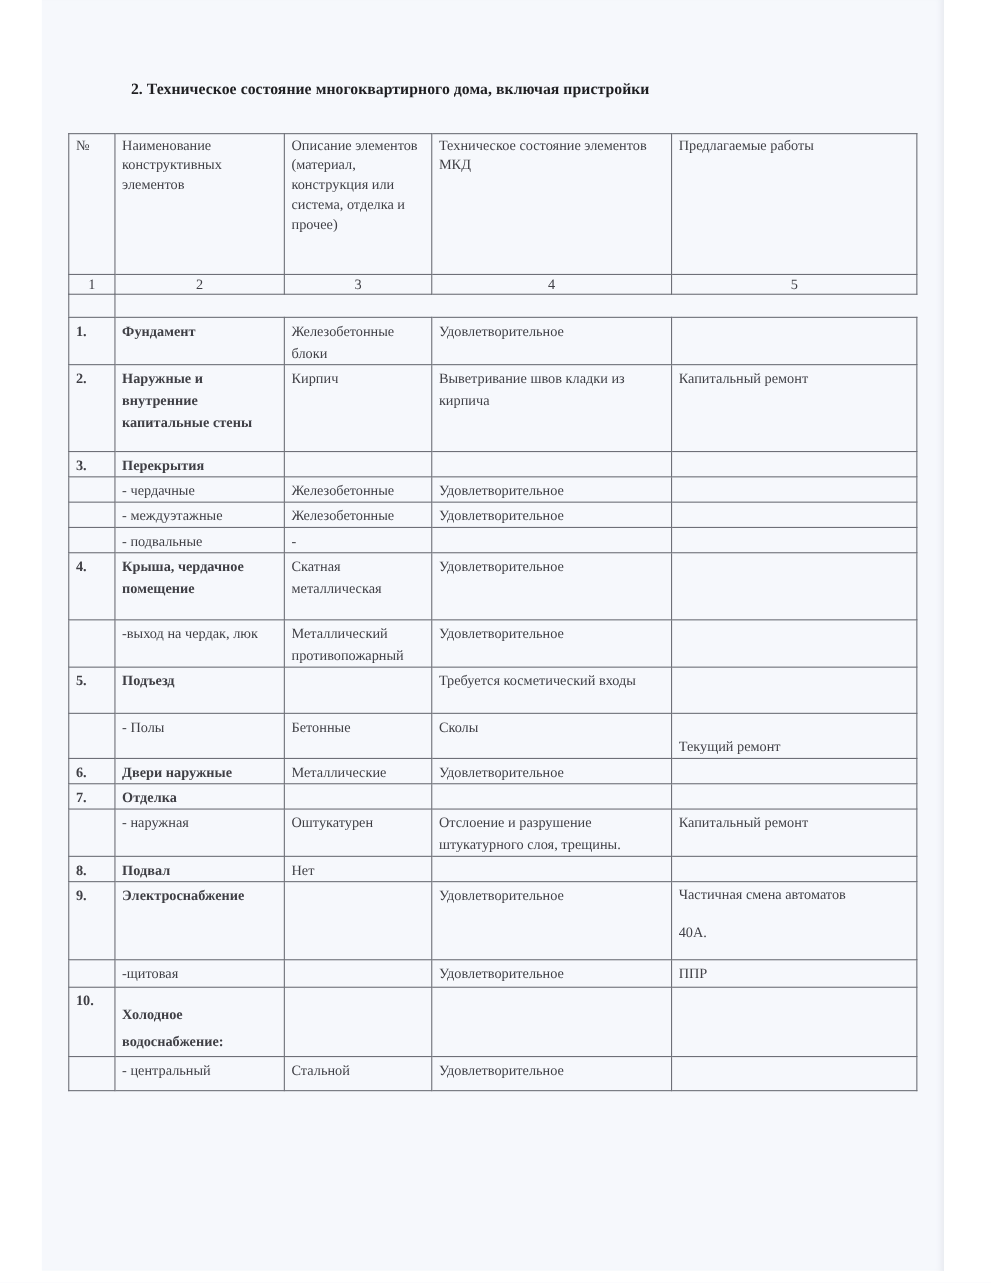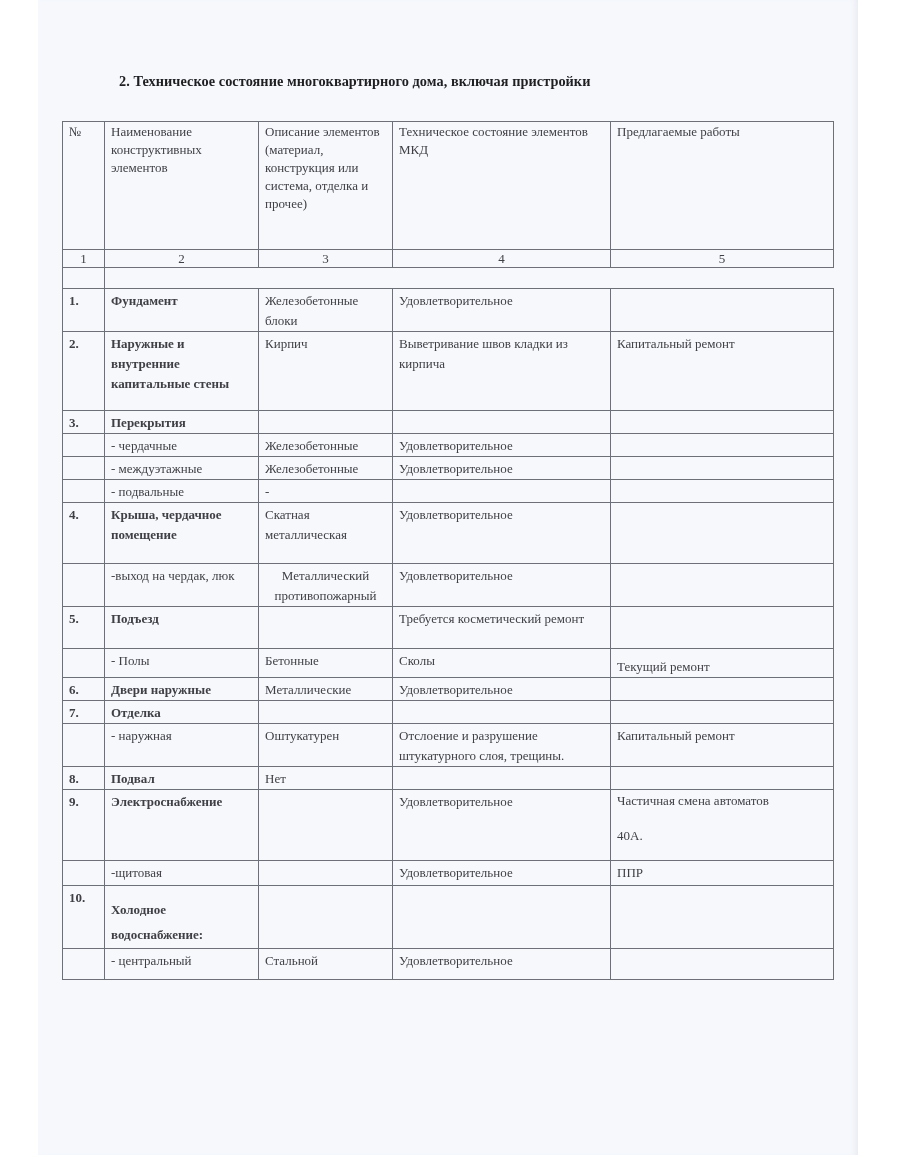--- a/index.html
+++ b/index.html
@@ -21,21 +21,21 @@
     border:1px solid #6e7078; vertical-align:top; padding:2px 6px 0 6px;
     font-size:13px; line-height:20px; color:#3f3f45; overflow:hidden;
   }
   .hdr { left:62px; top:121px; width:771px; }
   .hdr td { line-height:18px; padding-top:1px; }
   .hdr .nums td { text-align:center; padding:0; line-height:17px; height:17px; }
   .body { left:62px; top:288px; width:771px; }
   .b { font-weight:bold; color:#2a2a2e; }
   .spacer-left { position:absolute; left:62px; top:267px; width:1px; height:21px; background:#6e7078; }
   .spacer-c1 { position:absolute; left:104px; top:267px; width:1px; height:21px; background:#6e7078; }
-  .small { font-size:12px;text-align:center; }
+  .small { font-size:12px; }
   .tall-lh { line-height:35px; }
 </style>
 </head>
 <body>
 
 <div class="page">
 </div>
 
 <div class="title">2. Техническое состояние многоквартирного дома, включая пристройки</div>
 
@@ -139,30 +139,30 @@
     <td>-выход на чердак, люк</td>
     <td class="small">Металлический противопожарный</td>
     <td>Удовлетворительное</td>
     <td></td>
   </tr>
 
   <tr style="height:42px">
     <td class="b">5.</td>
     <td class="b">Подъезд</td>
     <td></td>
-    <td>Требуется косметический ремонт</td>
+    <td>Требуется косметический входы</td>
     <td></td>
   </tr>
 
   <tr style="height:20px">
     <td></td>
     <td>- Полы</td>
     <td>Бетонные</td>
     <td>Сколы</td>
-    <td style="padding-top:8px">Текущий ремонт</td>
+    <td style="padding-top:20px">Текущий ремонт</td>
   </tr>
 
   <tr style="height:20px">
     <td class="b">6.</td>
     <td class="b">Двери наружные</td>
     <td>Металлические</td>
     <td>Удовлетворительное</td>
     <td></td>
   </tr>
 

